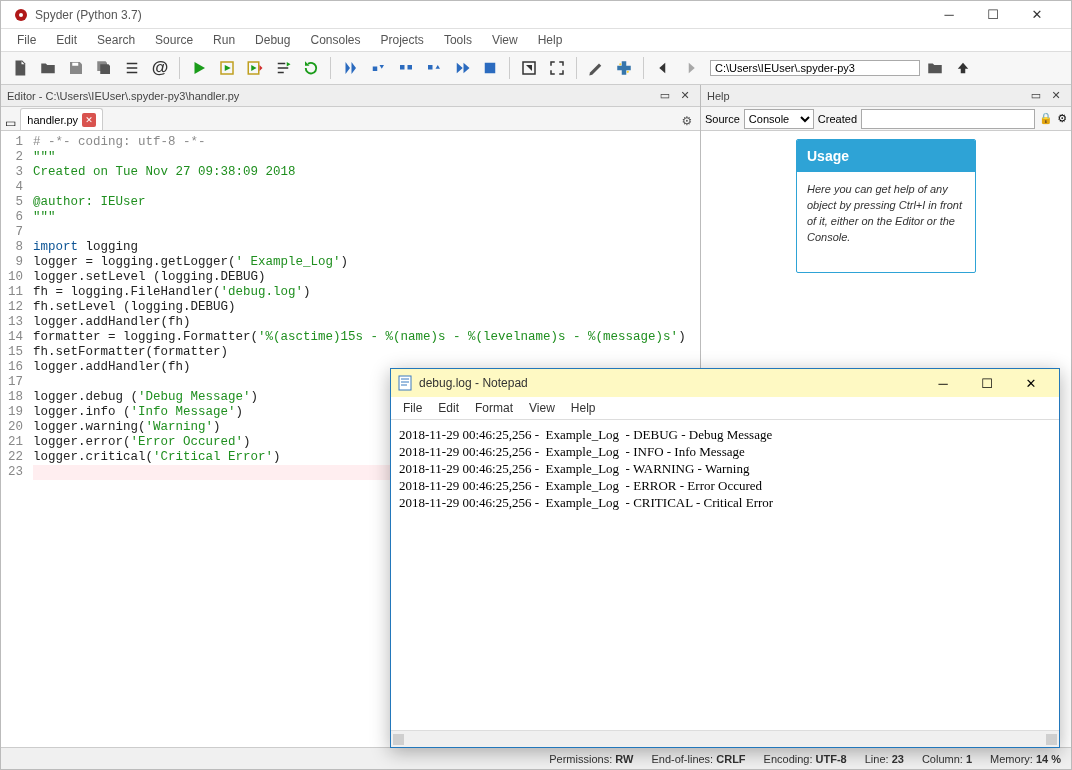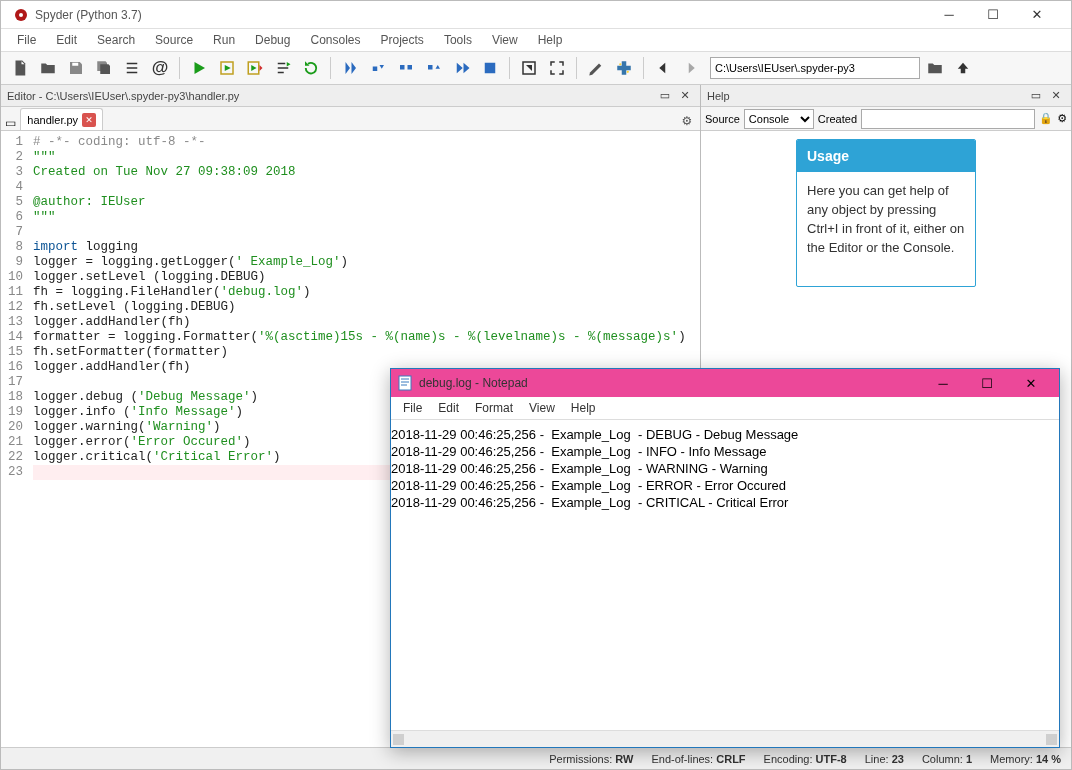--- a/index.html
+++ b/index.html
@@ -16,21 +16,21 @@
 .titlebar .win-btn { width: 44px; height: 28px; display: flex; align-items: center; justify-content: center; color: #333; font-size: 13px; }
 
 
 .menubar { height: 22px; background: #fff; display: flex; align-items: center; padding: 0 6px; font-size: 12px; color: #555; }
 .menubar .menu-item { padding: 2px 10px; cursor: default; }
 
 
 .toolbar { height: 34px; background: #f7f7f7; border-top: 1px solid #ddd; border-bottom: 1px solid #ccc; display: flex; align-items: center; padding: 0 6px; gap: 2px; }
 .toolbar .tbtn { width: 26px; height: 26px; display: flex; align-items: center; justify-content: center; border-radius: 2px; color: #444; }
 .toolbar .sep { width: 1px; height: 22px; background: #ccc; margin: 0 4px; }
-.toolbar .path-input { flex: 0 0 210px; height: 22px; border: 1px solid #aaa; background: #fff; padding: 0 4px; font-size: 11px; margin-left: 4px; }
+.toolbar .path-input { flex: 0 0 210px; height: 16px; border: 1px solid #aaa; background: #fff; padding: 0 4px; font-size: 11px; margin-left: 4px; }
 .toolbar svg { width: 18px; height: 18px; }
 
 
 .main { flex: 1; display: flex; overflow: hidden; }
 .left-pane { flex: 1; display: flex; flex-direction: column; border-right: 1px solid #bbb; }
 .right-pane { width: 370px; display: flex; flex-direction: column; }
 
 .pane-header { height: 22px; background: #eee; border-bottom: 1px solid #ccc; display: flex; align-items: center; padding: 0 6px; font-size: 11px; color: #444; }
 .pane-header .spacer { flex: 1; }
 .pane-header .pbtn { width: 18px; height: 18px; display: flex; align-items: center; justify-content: center; margin-left: 2px; font-size: 11px; }
@@ -51,35 +51,35 @@
 .c-string { color: #1f8f1f; }
 .code .hl { background: #ffeef0; display:inline-block; width:100%; }
 
 
 .help-controls { height: 24px; display: flex; align-items: center; padding: 2px 4px; gap: 4px; border-bottom: 1px solid #ccc; background: #f5f5f5; font-size: 11px; }
 .help-controls select, .help-controls input { height: 20px; border: 1px solid #aaa; font-size: 11px; background:#fff; }
 .help-controls input { flex: 1; padding: 0 3px; }
 .help-body { flex: 1; overflow: auto; padding: 8px; background: #fff; position: relative; }
 .usage-box { width: 180px; margin: 0 auto; border: 1px solid #2ea3d6; border-radius: 2px; overflow: hidden; }
 .usage-head { background: #2ea3d6; color: #fff; padding: 8px 10px; font-size: 14px; font-weight: bold; }
-.usage-content { padding: 10px; font-size: 13px; line-height: 1.45; color: #333; }
+.usage-content { padding: 10px; font-size: 11px; line-height: 1.45; color: #333; font-style: italic; }
 
 
 .statusbar { height: 22px; background: #f0f0f0; border-top: 1px solid #ccc; display: flex; align-items: center; justify-content: flex-end; padding: 0 10px; gap: 18px; font-size: 11px; color: #333; }
 .statusbar .sitem b { font-weight: bold; }
 
 
 .notepad { position: absolute; left: 390px; top: 368px; width: 670px; height: 380px; background: #fff; border: 1px solid #2277bb; box-shadow: 0 4px 18px rgba(0,0,0,0.3); display: flex; flex-direction: column; }
-.notepad .np-title { height: 28px; background: #ec4899; display: flex; align-items: center; padding: 0 6px; justify-content: center; }
+.notepad .np-title { height: 28px; background: #fef9c3; display: flex; align-items: center; padding: 0 6px; justify-content: center; }
 .notepad .np-title .np-icon { width: 16px; height: 16px; margin-right: 6px; }
 .notepad .np-title .t { flex: 1; font-size: 12px; color: #333; }
 .notepad .np-title .win-btn { width: 44px; height: 28px; display:flex; align-items:center; justify-content:center; font-size:13px; }
 .notepad .np-menu { height: 22px; display: flex; align-items: center; padding: 0 4px; font-size: 12px; color: #333; }
 .notepad .np-menu .mi { padding: 2px 8px; }
-.notepad .np-body { flex: 1; padding: 6px 0; font-family: Liberation Sans, sans-serif; font-size: 13px; line-height: 17px; white-space: pre; overflow: auto; border-top: 1px solid #ddd; }
+.notepad .np-body { flex: 1; padding: 6px 8px; font-family: Liberation Serif, serif; font-size: 13px; line-height: 17px; white-space: pre; overflow: auto; border-top: 1px solid #ddd; }
 .notepad .np-scroll-h { height: 17px; background: #f0f0f0; border-top:1px solid #ddd; position: relative; }
 .notepad .np-scroll-h::before, .notepad .np-scroll-h::after { content:''; position:absolute; top:3px; width:11px; height:11px; background:#cfcfcf; }
 .notepad .np-scroll-h::before { left:2px; } .notepad .np-scroll-h::after { right:2px; }
 </style>
 </head>
 <body>
 
 <div class="spyder-window">
 
   <div class="titlebar">

